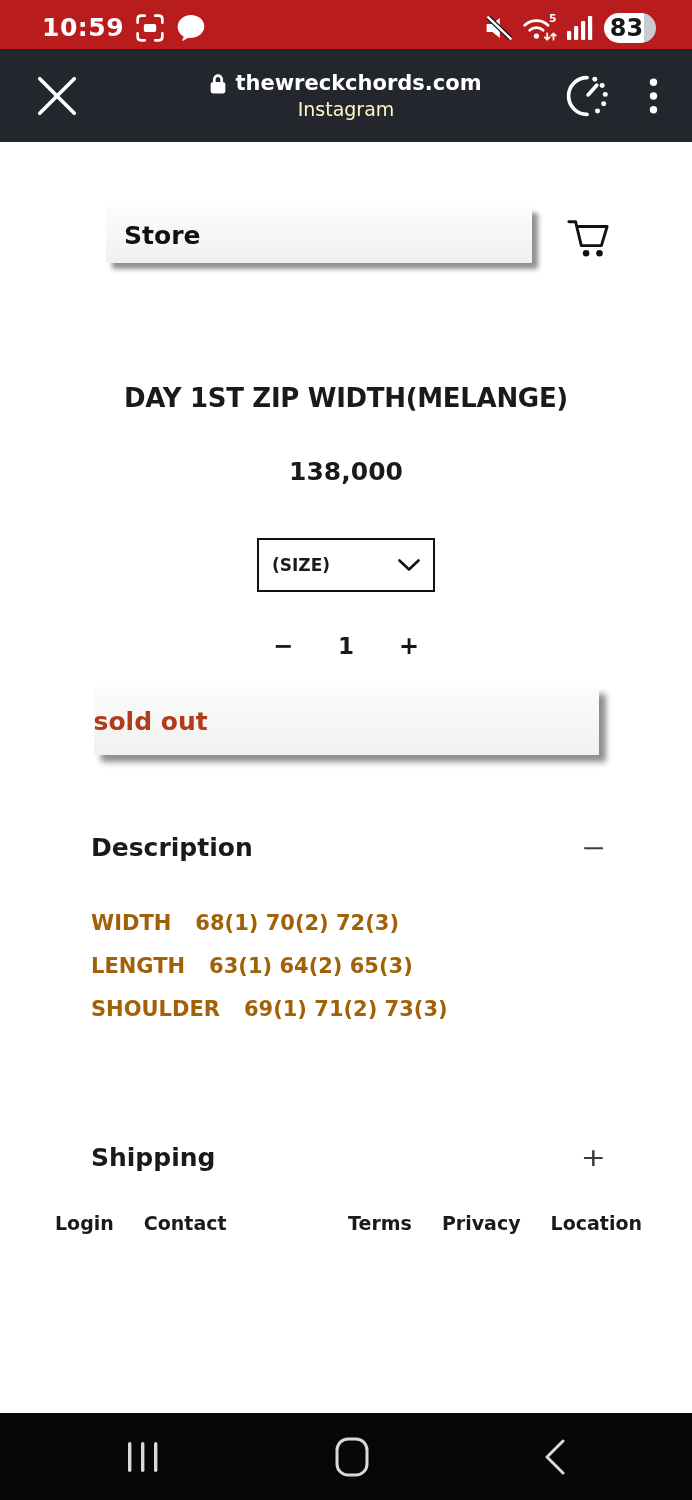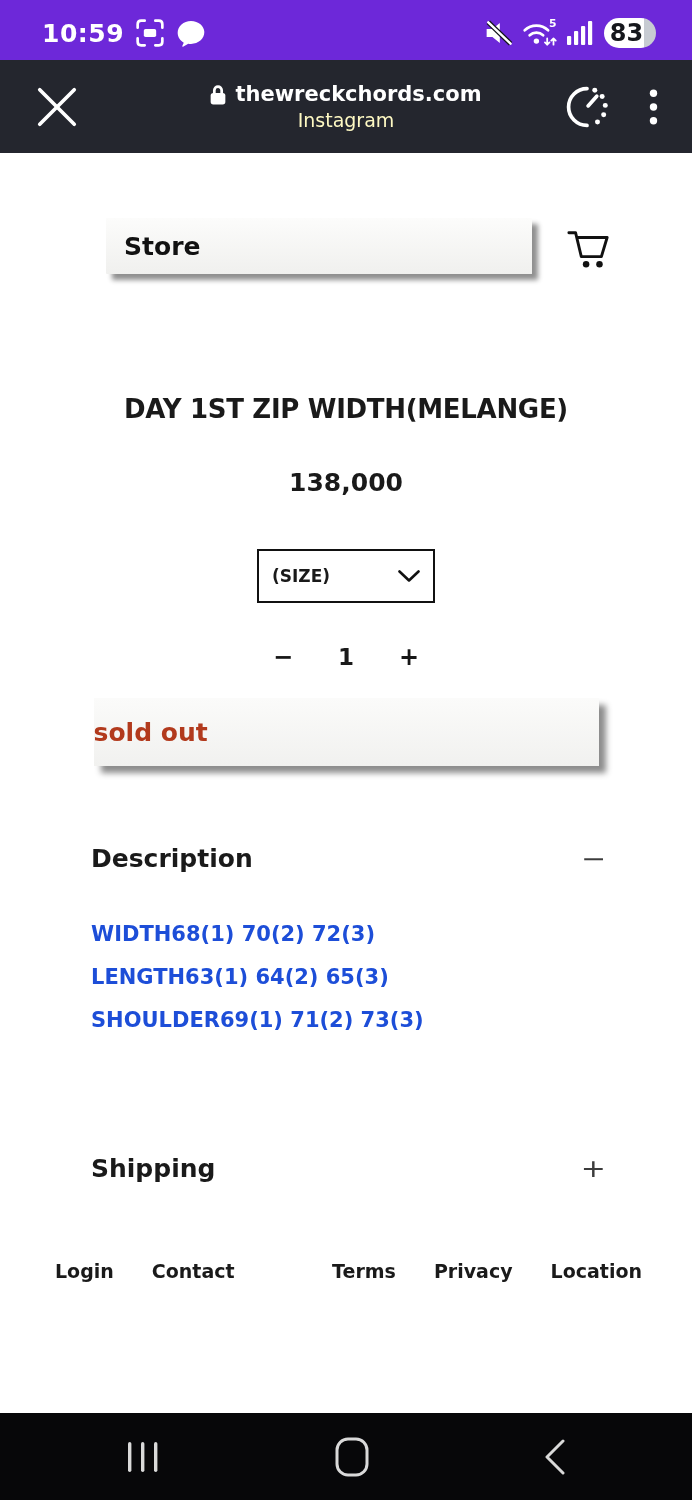--- a/index.html
+++ b/index.html
@@ -3,21 +3,21 @@
 <meta charset="utf-8">
 <style>
   * { margin:0; padding:0; box-sizing:border-box; }
   html,body { width:692px; }
   body {
     height:1500px; position:relative; overflow:hidden;
     background:#ffffff; font-family:"DejaVu Sans", sans-serif; color:#1a1a1a;
   }
   
   .status-bar {
-    height:60px; background:#6d28d9; color:#fff;
+    height:49px; background:#b91c1c; color:#fff;
     display:flex; align-items:center; justify-content:space-between;
     padding:6px 36px 0 42px;
   }
   .sb-left { display:flex; align-items:center; gap:11px; }
   .sb-time { font-size:25px; font-weight:bold; letter-spacing:.5px; }
   .sb-right { display:flex; align-items:center; gap:9px; }
   .battery-pill {
     width:52px; height:30px; border-radius:15px;
     background:linear-gradient(90deg,#ffffff 0%,#ffffff 76%,#c7cbd2 76%);
     display:flex; align-items:center; justify-content:center;
@@ -65,22 +65,22 @@
     font-size:25px; font-weight:bold; color:#b23a1d;
   }
   .accordion-header {
     display:flex; justify-content:space-between; align-items:center;
     margin:78px 86px 0 91px; cursor:pointer;
   }
   .accordion-header.shipping { margin-top:112px; }
   .accordion-label { font-size:25px; font-weight:bold; }
   .accordion-toggle { font-size:30px; font-weight:normal; color:#3c3c3c; line-height:22px; transform:scaleY(.8); }
   .size-chart { margin:40px 0 0 91px; }
-  .size-row { display:flex; line-height:43px; font-size:21px; font-weight:bold; color:#1d4ed8; }
-  .footer { display:flex; align-items:center; margin:77px 50px 0 55px; gap:38px; font-size:19px; font-weight:bold; }
+  .size-row { display:flex; gap:24px; line-height:43px; font-size:21px; font-weight:bold; color:#a16207; }
+  .footer { display:flex; align-items:center; margin:40px 50px 0 55px; gap:30px; font-size:19px; font-weight:bold; }
   .footer .spacer { flex:1; }
   .footer-link { cursor:pointer; }
   
   .nav-bar {
     position:absolute; left:0; bottom:0; width:692px; height:87px; background:#070709;
     display:flex; align-items:center; justify-content:space-between; padding:0 126px;
   }
   .nav-btn { background:none; border:none; cursor:pointer; display:flex; align-items:center; }
   svg { display:block; }
 </style>

